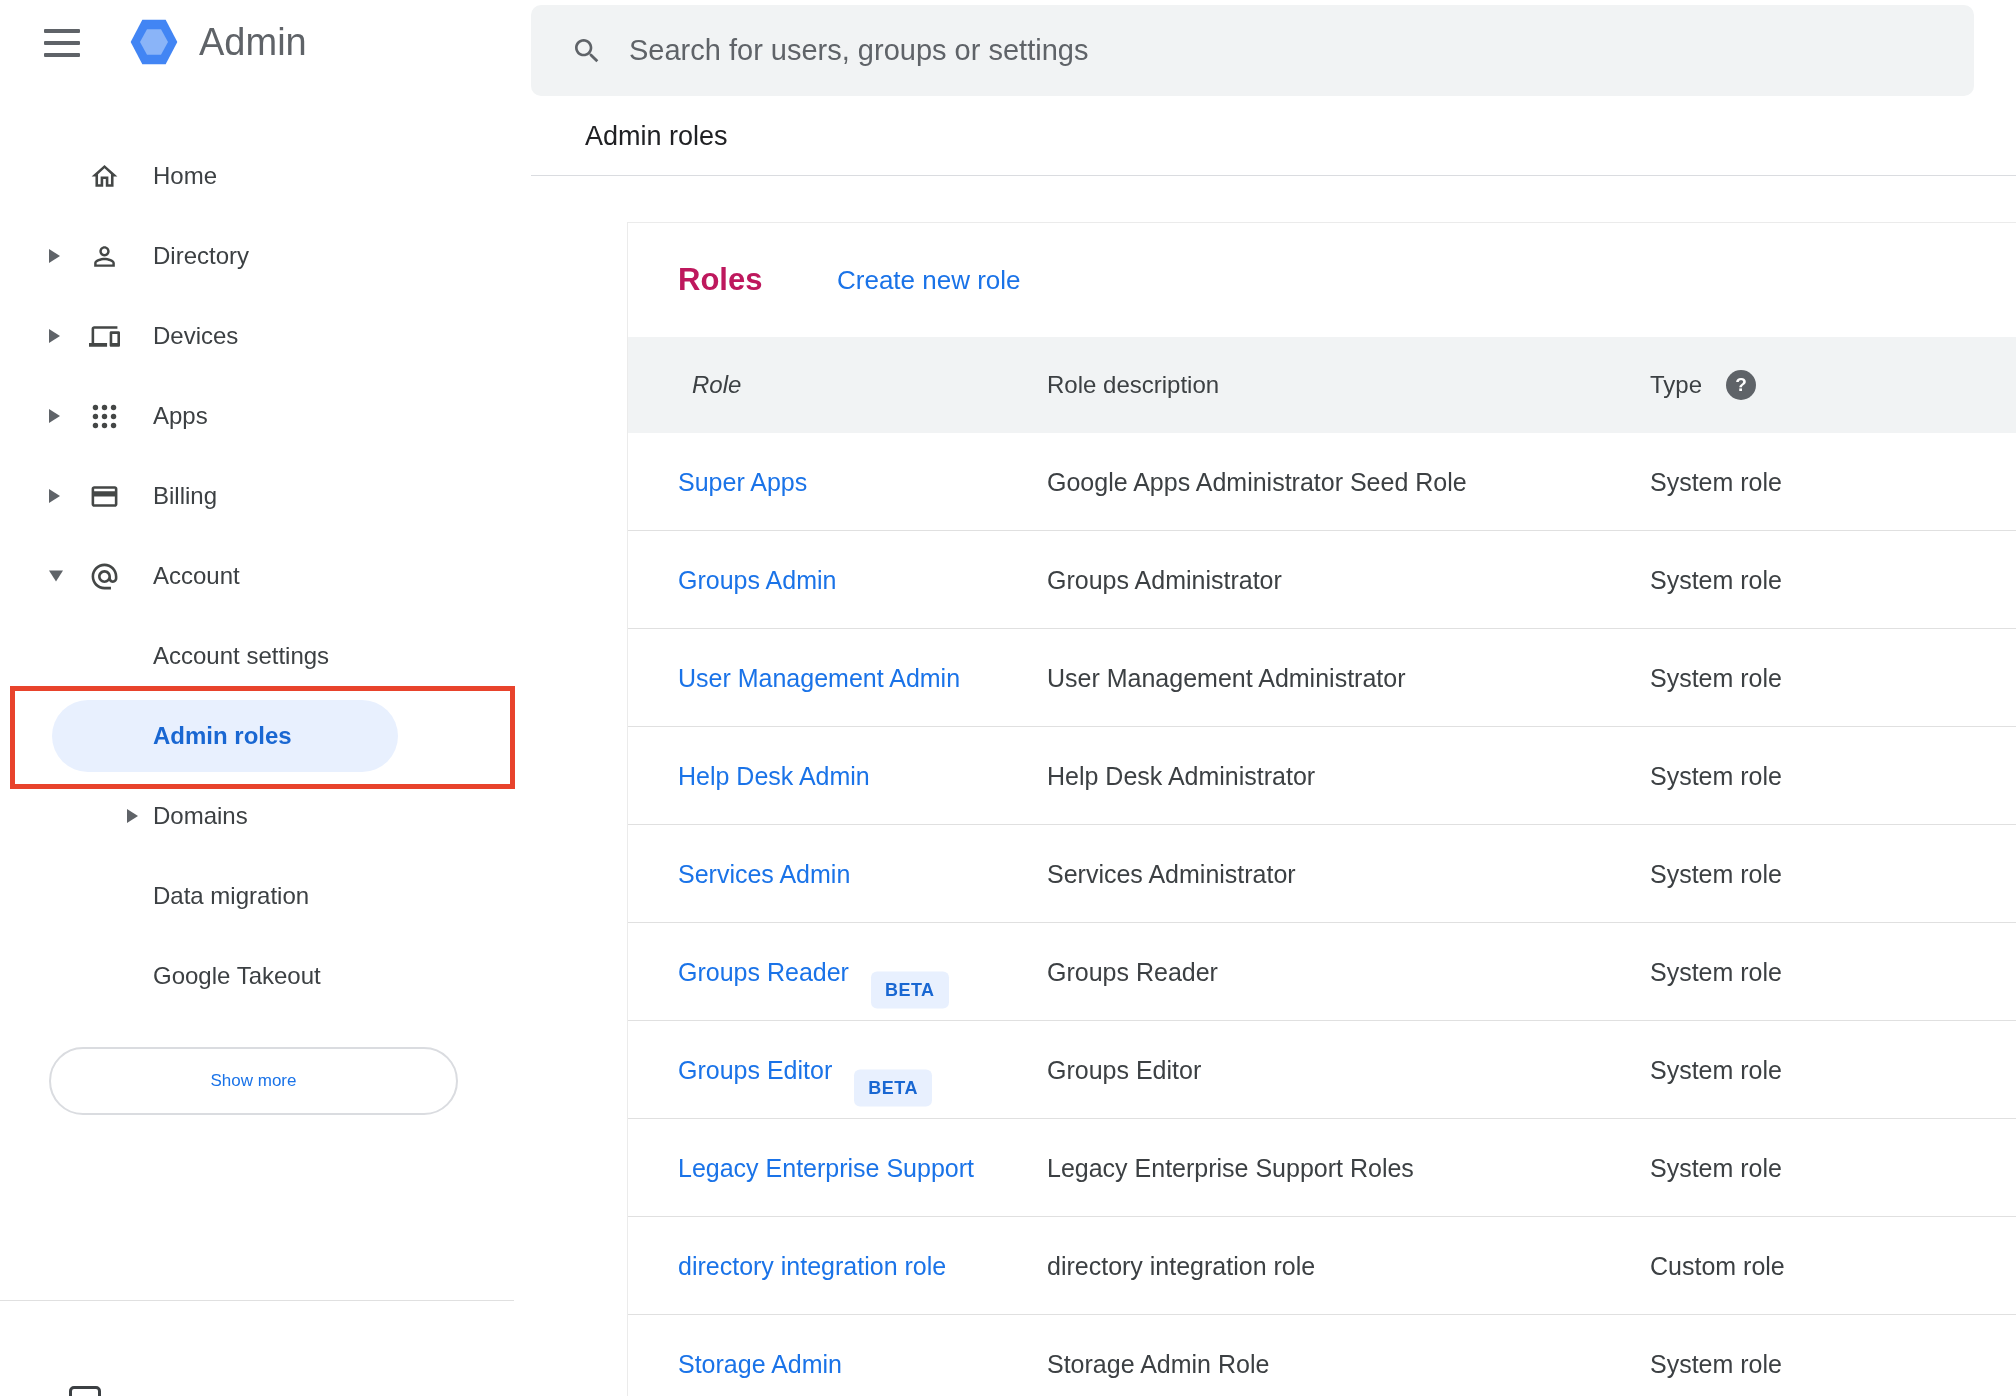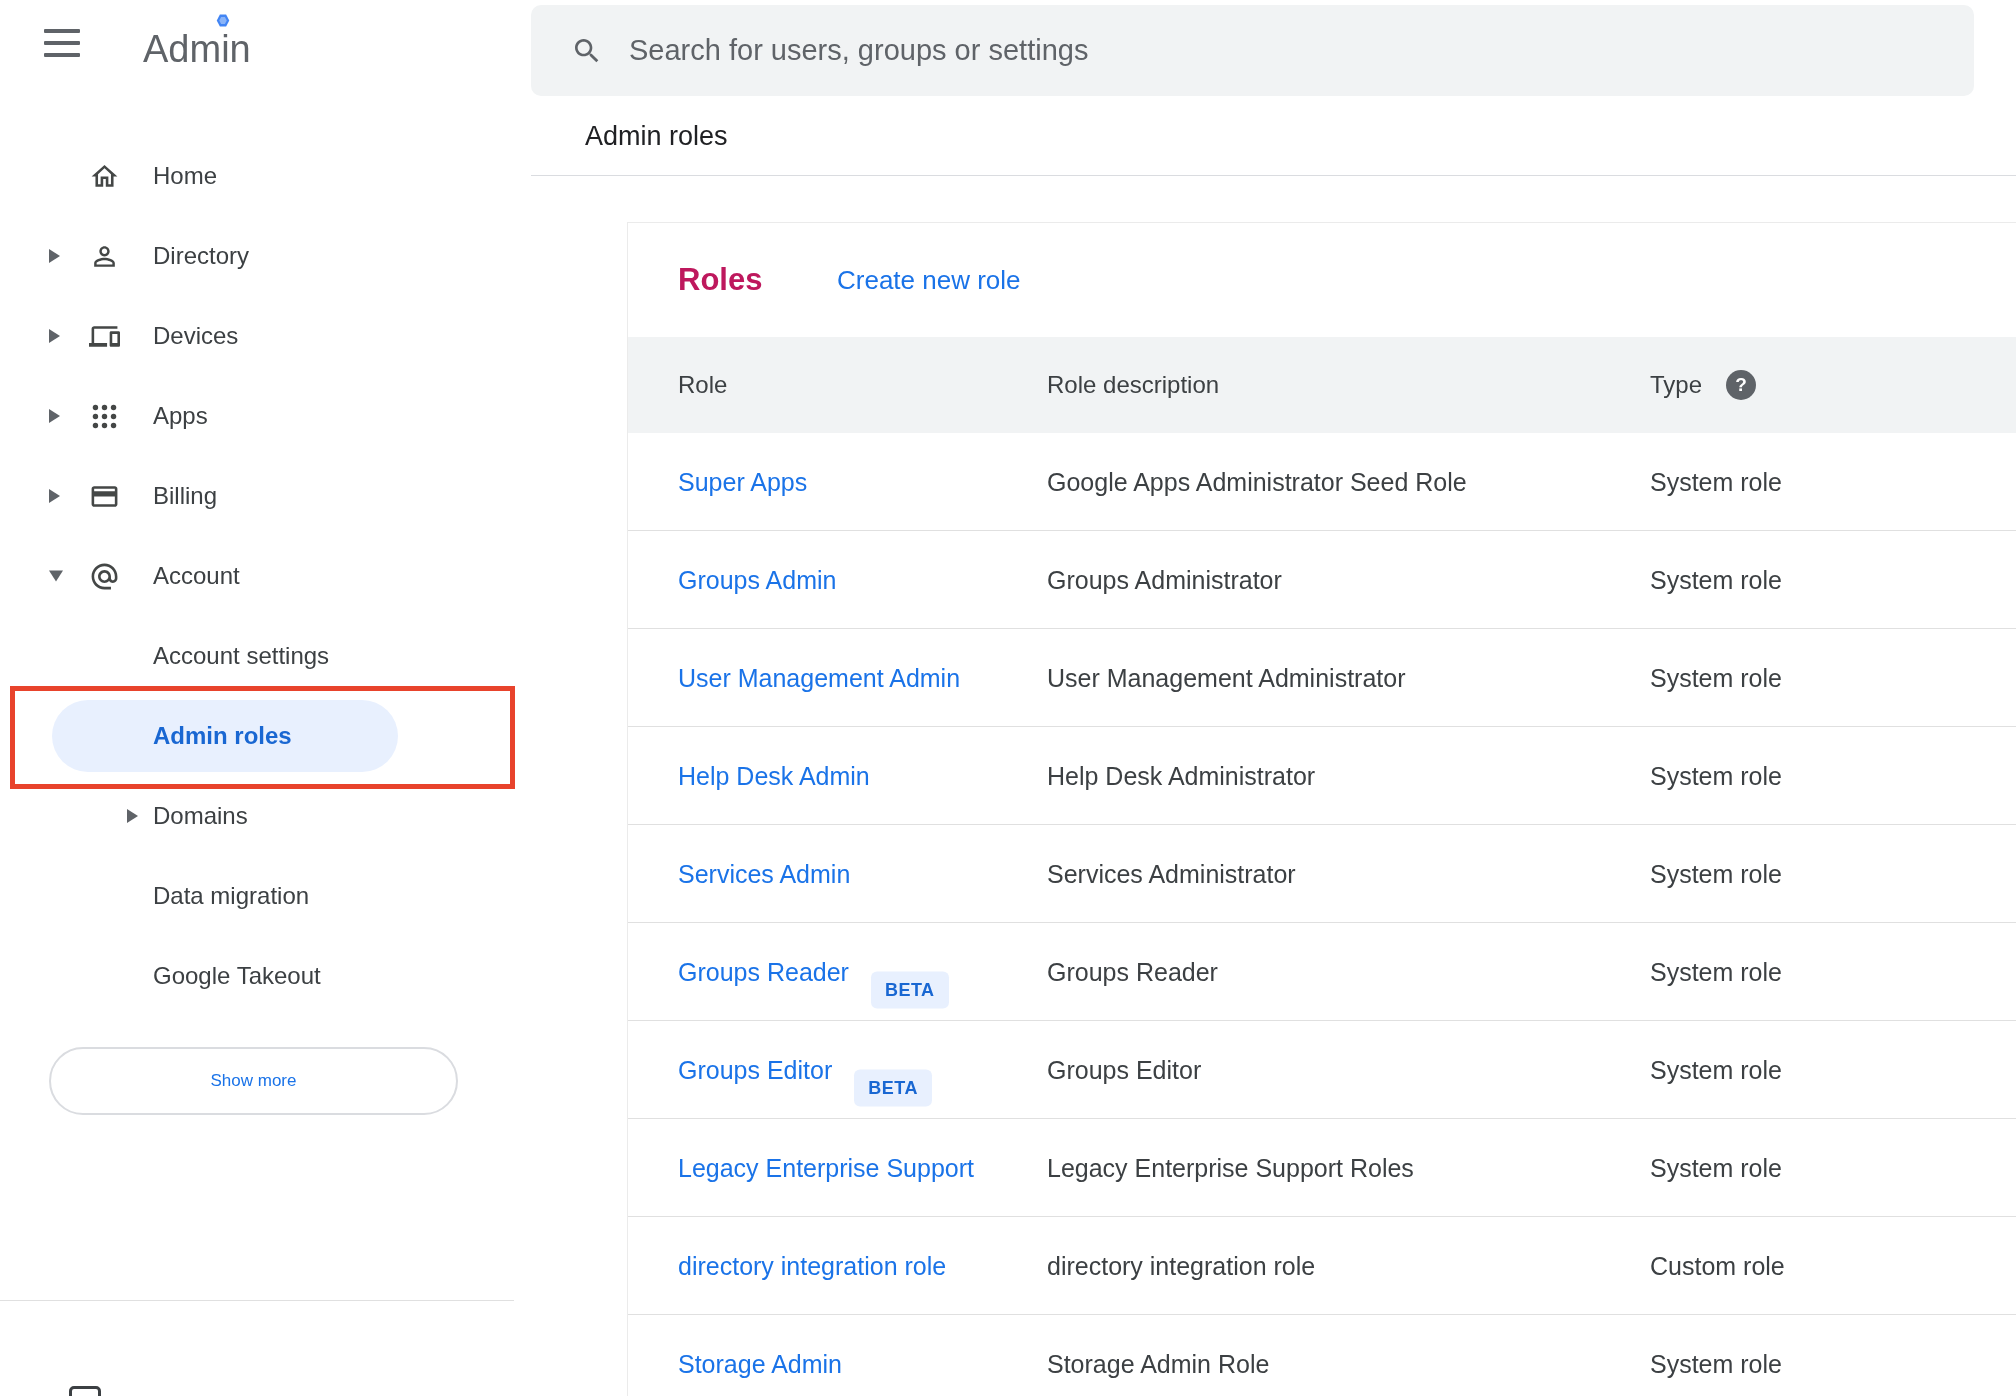--- a/index.html
+++ b/index.html
@@ -5,21 +5,21 @@
   * { margin:0; padding:0; box-sizing:border-box; }
   html,body { width:2016px; height:1396px; overflow:hidden; background:#fff;
               font-family:"Liberation Sans","DejaVu Sans",sans-serif; color:#202124; }
   body { position:relative; }
 
   
   .sidebar { position:absolute; left:0; top:0; width:514px; height:1396px; background:#fff; }
   .hamburger { position:absolute; left:44px; top:29px; width:36px; cursor:pointer; }
   .hamburger span { display:block; height:4px; background:#5f6368; border-radius:1px; margin-bottom:8px; }
   .hamburger span:last-child { margin-bottom:0; }
-  .logo { position:absolute; left:126px; top:13px; height:58px; display:flex; align-items:flex-end;flex-direction:column; }
+  .logo { position:absolute; left:126px; top:13px; height:58px; display:flex; align-items:center; }
   .logo svg { width:56px; height:56px; }
   .logo .product { margin-left:17px; font-size:38px; color:#5f6368; }
 
   .nav { position:absolute; top:136px; left:0; width:514px;padding-left:32px; }
   .nav-item { position:relative; height:80px; cursor:pointer; }
   .nav-item .arrow { position:absolute; left:17px; top:50%; transform:translateY(-50%); }
   .nav-item.sub-arrow .arrow { left:95px; }
   .arrow-right { width:0; height:0; border-left:11px solid #5f6368;
                  border-top:7px solid transparent; border-bottom:7px solid transparent; }
   .arrow-down  { width:0; height:0; border-top:11px solid #5f6368;
@@ -59,21 +59,21 @@
           background:#fff; border-left:1px solid #ebebeb; border-top:1px solid #ebebeb; }
   .card-header { position:relative; height:114px; }
   .card-title { position:absolute; left:50px; top:50%; transform:translateY(-50%);
                 font-size:31px; font-weight:700; color:#be185d; }
   .create-link { position:absolute; left:209px; top:50%; transform:translateY(-50%);
                  font-size:26px; color:#1a73e8; text-decoration:none; cursor:pointer; }
 
   .table-header { position:relative; height:96px; background:#f1f3f4; }
   .th { position:absolute; top:50%; transform:translateY(-50%);
         font-size:24px; color:#3c4043; font-weight:500; }
-  .th-role { left:50px; }
+  .th-role { left:64px;font-style:italic; }
   .th-desc { left:419px; }
   .th-type { left:1022px; display:flex; align-items:center; }
   .help-circle { width:30px; height:30px; border-radius:50%; background:#5f6368; color:#fff;
                  font-size:19px; font-weight:700; display:inline-flex; align-items:center;
                  justify-content:center; margin-left:24px; cursor:pointer; }
 
   .role-row { position:relative; height:98px; border-bottom:1px solid #e0e0e0; background:#fff; }
   .role-link { position:absolute; left:50px; top:50%; transform:translateY(-50%);
                display:flex; align-items:center; font-size:25px; color:#1a73e8;
                text-decoration:none; cursor:pointer; white-space:nowrap; }

